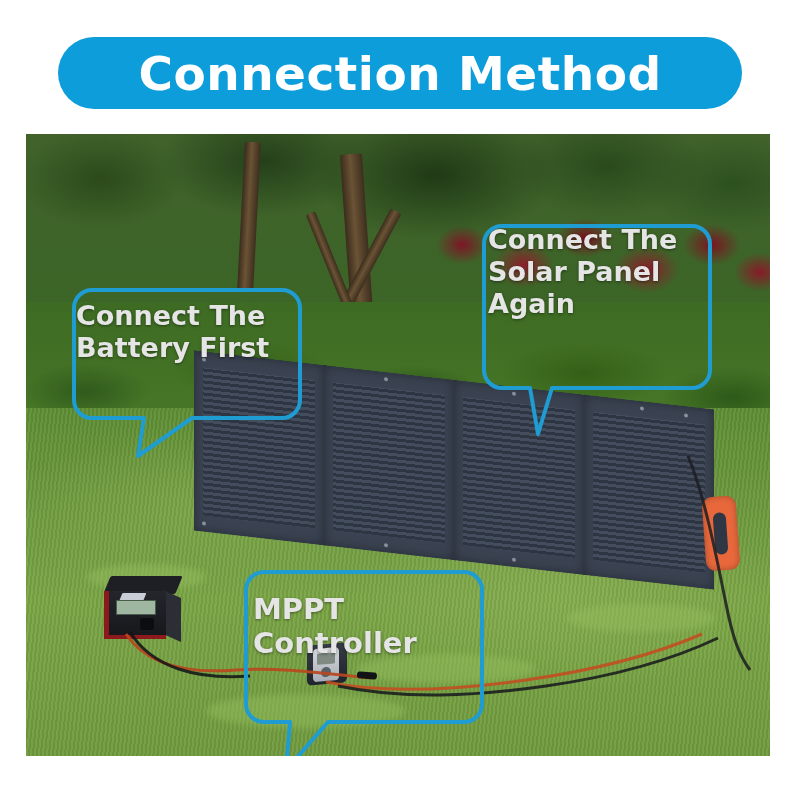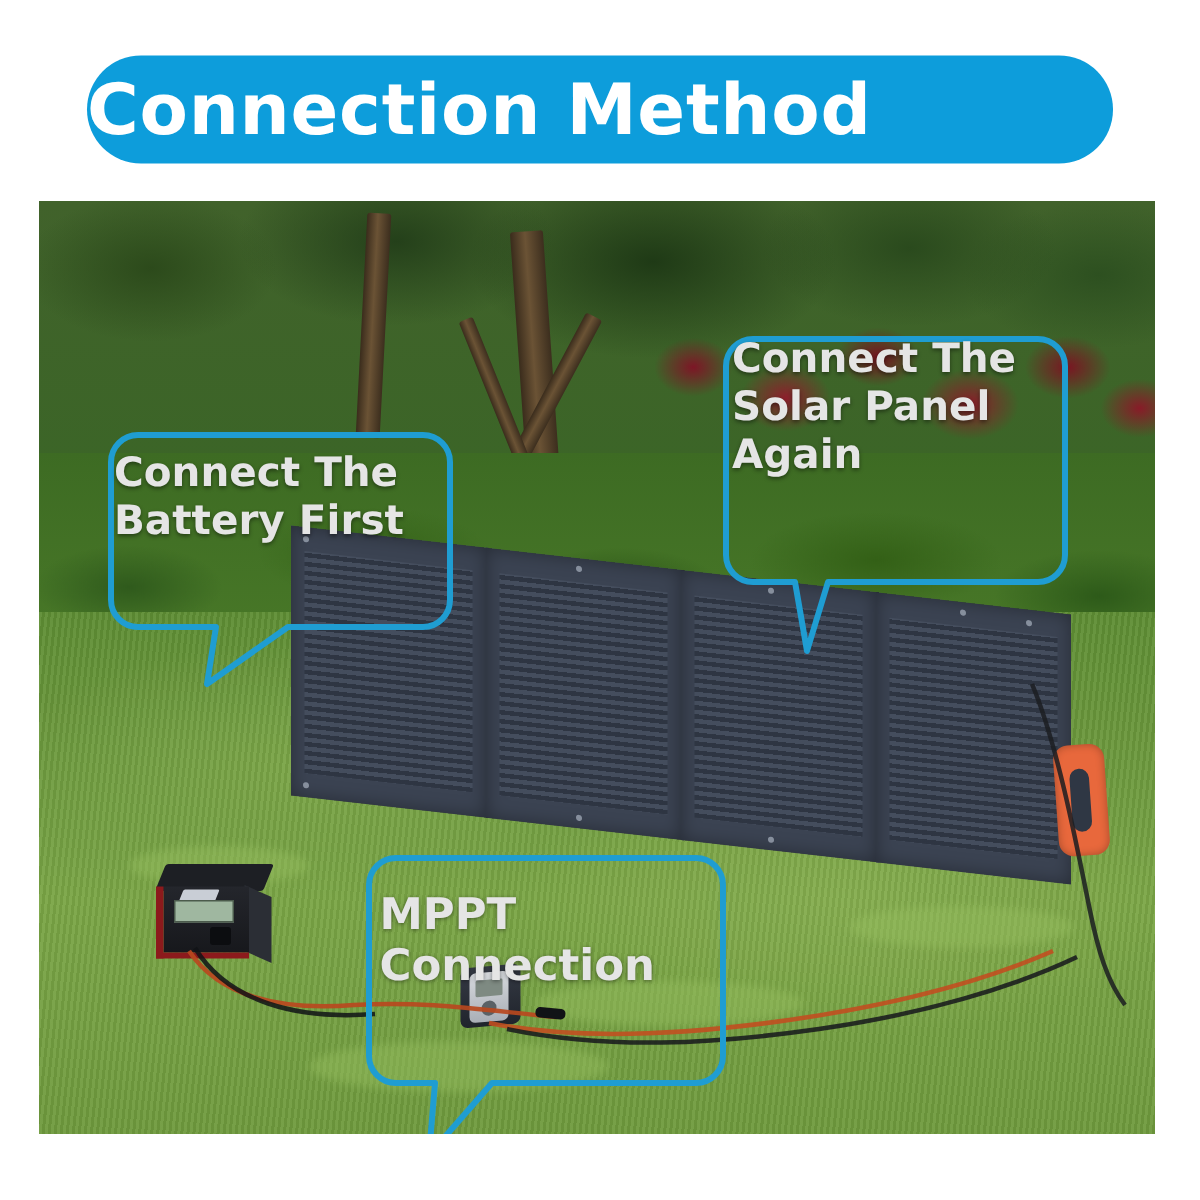--- a/index.html
+++ b/index.html
@@ -19,21 +19,21 @@
   #title-banner {
     position: absolute;
     left: 58px;
     top: 37px;
     width: 684px;
     height: 72px;
     background: #0d9ddb;
     border-radius: 36px;
     display: flex;
     align-items: center;
-    justify-content: flex-start;
+    justify-content: center;
   }
   #title-text {
     color: #ffffff;
     font-size: 47px;
     font-weight: bold;
     letter-spacing: 0.5px;
     line-height: 1;
     white-space: nowrap;
     font-family: "DejaVu Sans", sans-serif;
   }
@@ -420,15 +420,15 @@
       A 18 18 0 0 1 228 164
       L 92 164
       L 50 212
       L 54 164
       L 28 164
       A 18 18 0 0 1 10 146
       L 10 32
       A 18 18 0 0 1 28 14 Z"></path>
   </svg>
   <div class="bubble-label" style="left:227px; top:458px; font-size:29px;">MPPT
-Connection</div>
+Controller</div>
 
 </div>
 
 </body></html>

